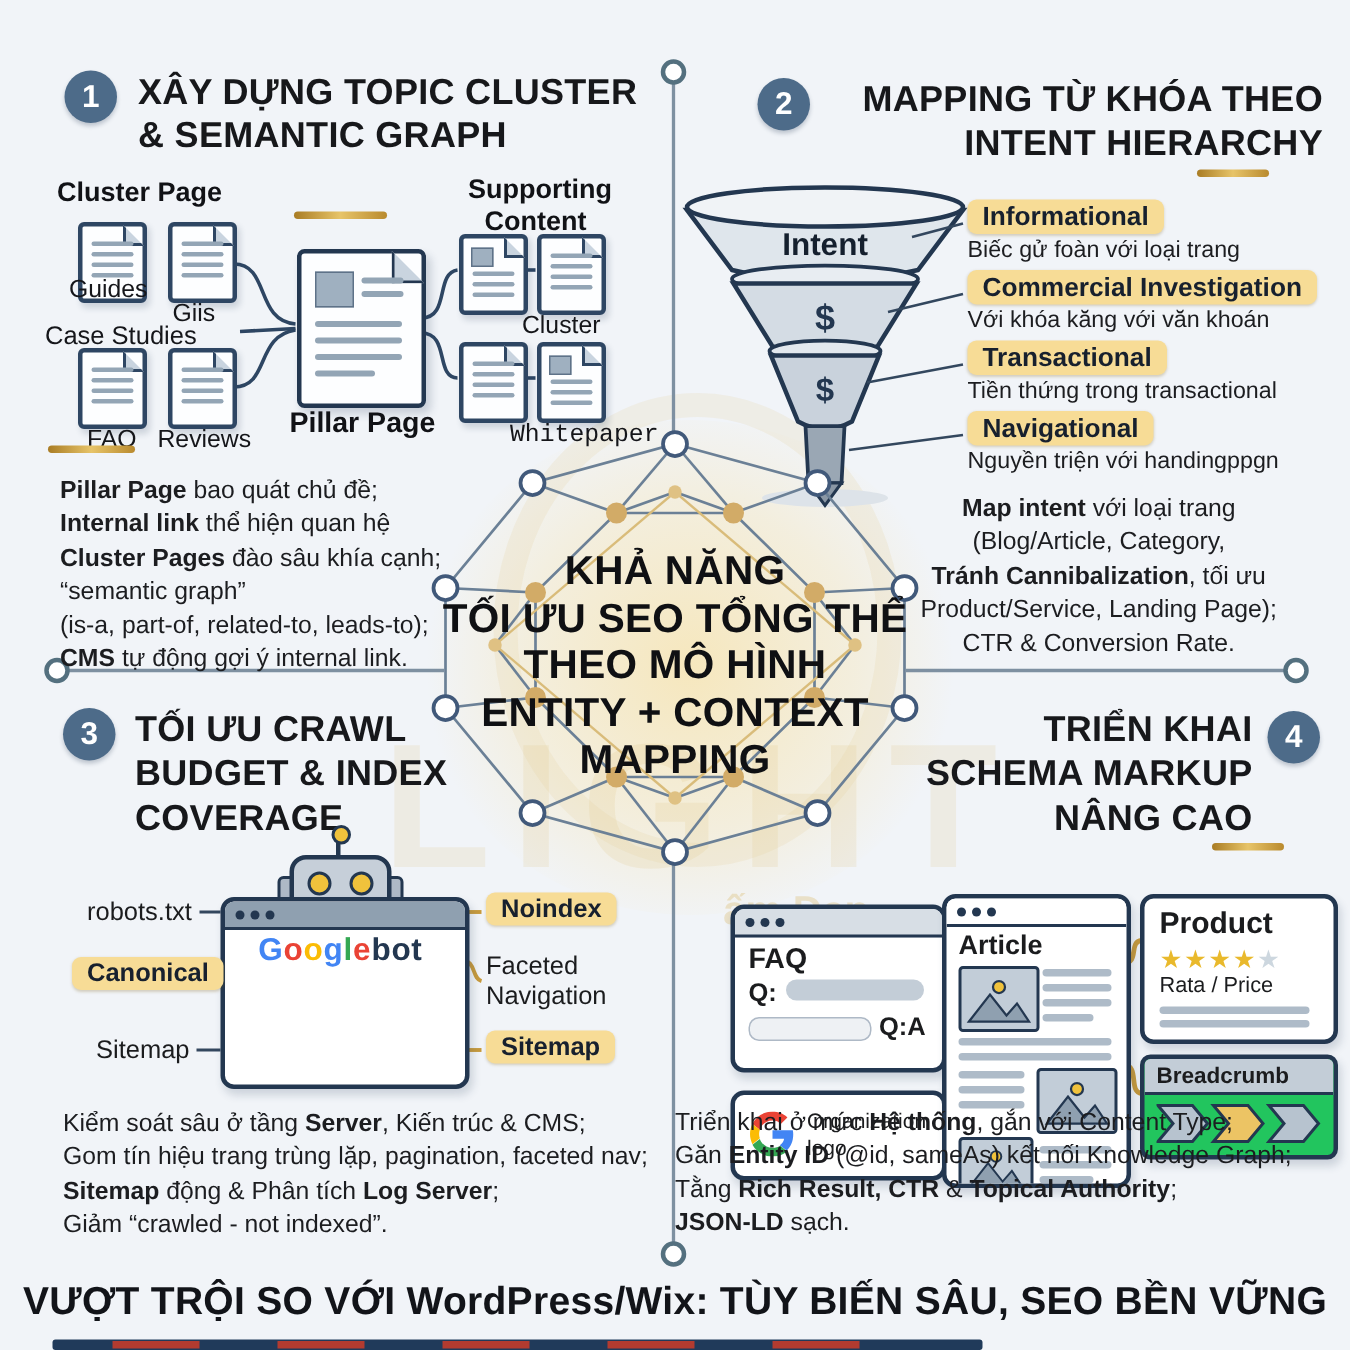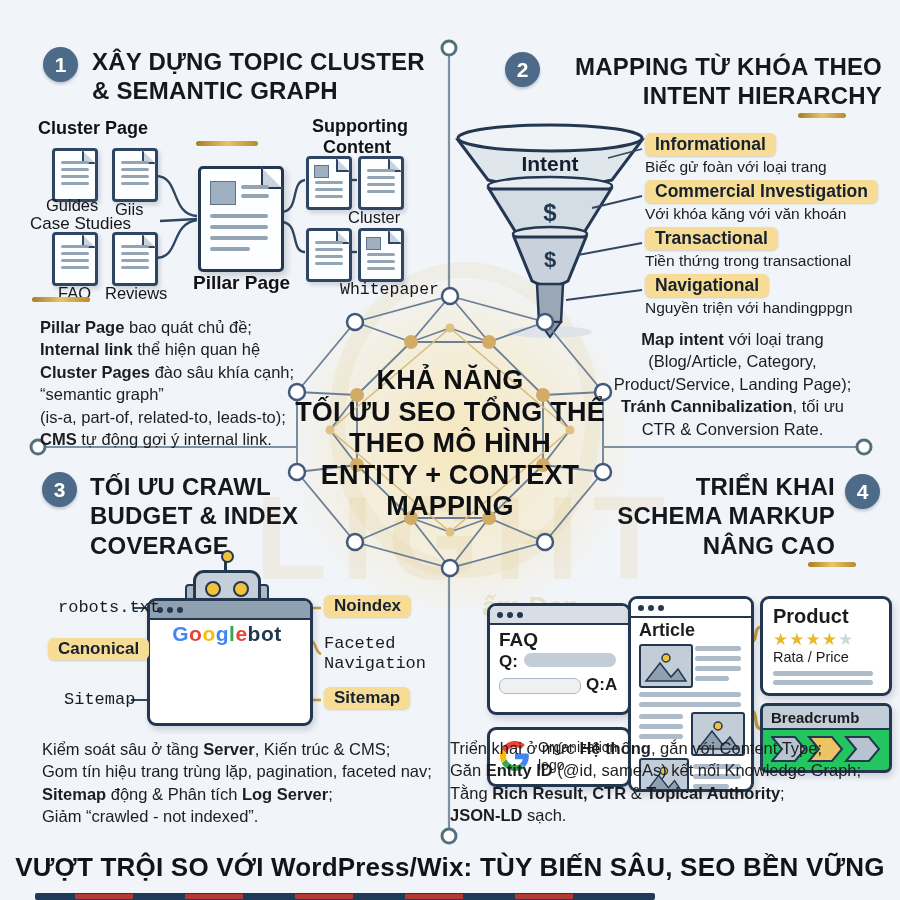--- a/index.html
+++ b/index.html
@@ -9,21 +9,21 @@
   .badge{width:35px;height:35px;border-radius:50%;background:#4d6b89;color:#fff;
          display:flex;align-items:center;justify-content:center;font-weight:700;font-size:21px;
          box-shadow:0 2px 3px rgba(30,50,80,.25);}
   .qtitle{font-weight:700;font-size:24px;line-height:1.22;color:#17181b;letter-spacing:.2px;}
   .gold-div{height:5px;border-radius:3px;background:linear-gradient(90deg,#a97c24,#e7c469,#b98a2e);}
   .para{font-size:16.5px;line-height:1.36;color:#1c1d20;}
   .para .rl{white-space:nowrap;}
   .b{font-weight:700;}
   .pill{background:#f7dc96;border-radius:6px;padding:1px 10px;font-weight:700;font-size:17.5px;
         color:#17202e;display:inline-block;box-shadow:0 1px 2px rgba(120,90,20,.25);}
-  .plain-lab{font-weight:400;font-size:17px;color:#1b1c1e;font-family:Liberation Mono, monospace;}
+  .plain-lab{font-weight:400;font-size:17px;color:#1b1c1e;}
   .sublab{font-size:15.5px;color:#1c1d20;margin-top:2px;}
   .doc{position:absolute;width:40px;height:48px;background:#fdfeff;border:3px solid #2e4663;
        border-radius:4px;box-shadow:2px 3px 4px rgba(40,60,90,.18);}
   .doc .fold{position:absolute;top:-1px;right:-1px;width:12px;height:12px;background:#c9d4df;
        border-left:2px solid #2e4663;border-bottom:2px solid #2e4663;
        clip-path:polygon(0 0,100% 100%,0 100%);} 
   .doc .l{position:absolute;left:6px;right:6px;height:3px;background:#93a5b5;border-radius:2px;}
   .doc .sq{position:absolute;left:5px;top:6px;width:13px;height:11px;background:#9fb0c0;border:1px solid #5e7288;}
   .doclab{font-size:16.5px;color:#15161a;}
   .boldlab{font-weight:700;font-size:18px;color:#111216;}
@@ -216,21 +216,21 @@
       <div class="l" style="top:24px;"></div>
       <div class="l" style="top:31px;"></div>
     </div>
   <div class="doc" style="left:112px;top:148px;">
       <div class="fold"></div>
       <div class="l" style="top:10px;"></div>
       <div class="l" style="top:17px;"></div>
       <div class="l" style="top:24px;"></div>
       <div class="l" style="top:31px;"></div>
     </div>
-  <div class="abs doclab" style="left:46px;top:196px;">Guides</div>
+  <div class="abs doclab" style="left:46px;top:184px;">Guides</div>
   <div class="abs doclab" style="left:115px;top:200px;">Giis</div>
   <div class="abs doclab" style="left:30px;top:214px;font-size:17px;">Case Studies</div>
   <div class="doc" style="left:52px;top:232px;">
       <div class="fold"></div>
       <div class="l" style="top:10px;"></div>
       <div class="l" style="top:17px;"></div>
       <div class="l" style="top:24px;"></div>
       <div class="l" style="top:31px;"></div>
     </div>
   <div class="doc" style="left:112px;top:232px;">
@@ -320,22 +320,22 @@
     <div class="sublab">Tiền thứng trong transactional</div>
   </div>
   <div class="abs" style="left:645px;top:274px;">
     <span class="pill">Navigational</span>
     <div class="sublab">Nguyền triện với handingppgn</div>
   </div>
 
   <div class="abs para" style="left:575px;top:328px;width:315px;text-align:center;">
       <div class="rl"><span class="b">Map intent</span><span> với loại trang</span></div>
       <div class="rl"><span>(Blog/Article, Category,</span></div>
+      <div class="rl"><span class="b">Tránh Cannibalization</span><span>, tối ưu</span></div>
       <div class="rl"><span>Product/Service, Landing Page);</span></div>
-      <div class="rl"><span class="b">Tránh Cannibalization</span><span>, tối ưu</span></div>
       <div class="rl"><span>CTR &amp; Conversion Rate.</span></div>
     </div>
 
   <div class="center-text">
     <div>KHẢ NĂNG</div>
     <div>TỐI ƯU SEO TỔNG THỂ</div>
     <div>THEO MÔ HÌNH</div>
     <div>ENTITY + CONTEXT</div>
     <div>MAPPING</div>
   </div>

